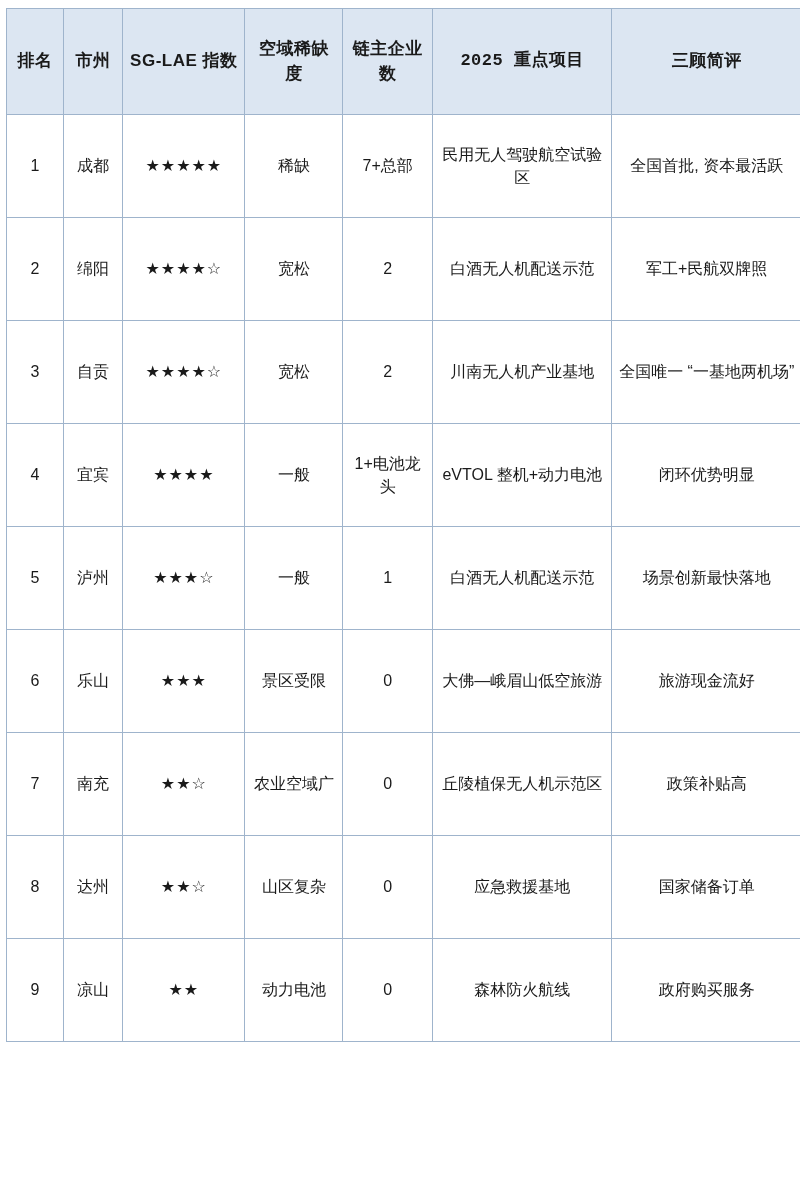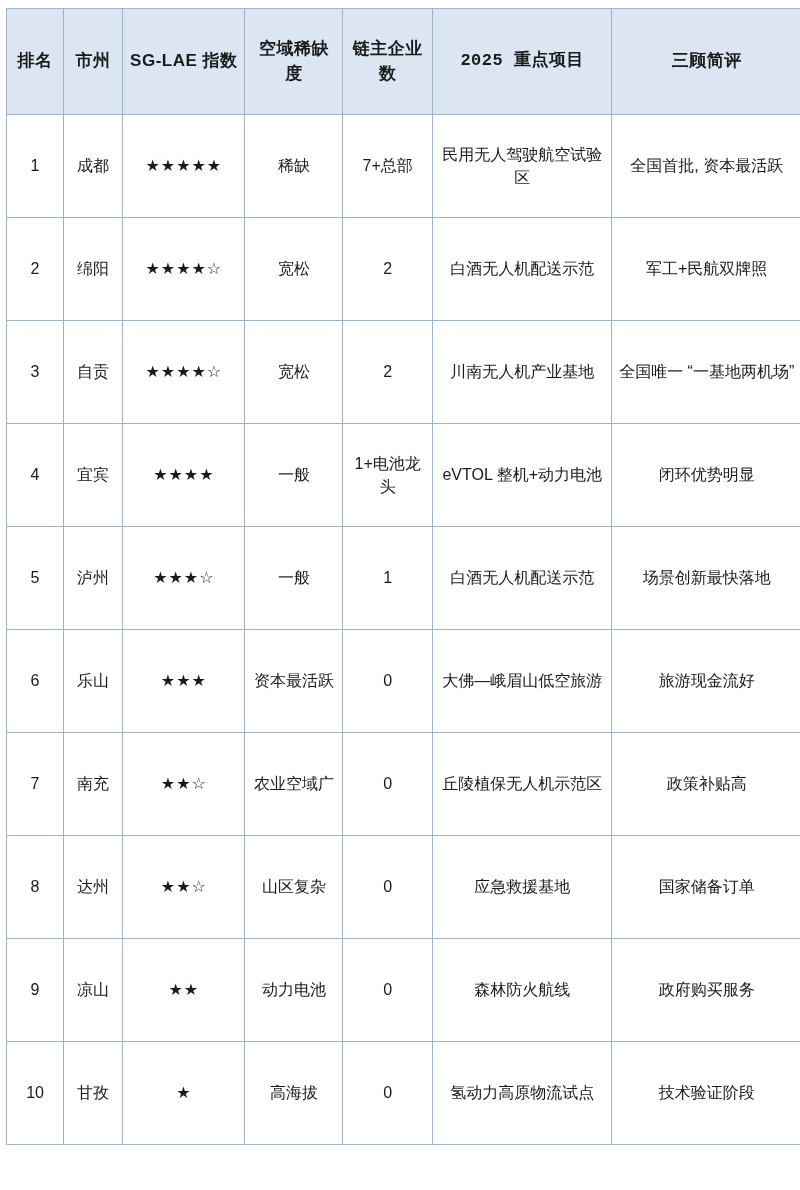--- a/index.html
+++ b/index.html
@@ -123,21 +123,21 @@
         <td class="stars">★★★☆</td>
         <td>一般</td>
         <td>1</td>
         <td>白酒无人机配送示范</td>
         <td>场景创新最快落地</td>
       </tr>
       <tr>
         <td class="rank-cell">6</td>
         <td class="city-cell">乐山</td>
         <td class="stars">★★★</td>
-        <td>资本最活跃</td>
+        <td>景区受限</td>
         <td>0</td>
         <td>大佛—峨眉山低空旅游</td>
         <td>旅游现金流好</td>
       </tr>
       <tr>
         <td class="rank-cell">7</td>
         <td class="city-cell">南充</td>
         <td class="stars">★★☆</td>
         <td>农业空域广</td>
         <td>0</td>
@@ -155,24 +155,15 @@
       </tr>
       <tr>
         <td class="rank-cell">9</td>
         <td class="city-cell">凉山</td>
         <td class="stars">★★</td>
         <td>动力电池</td>
         <td>0</td>
         <td>森林防火航线</td>
         <td>政府购买服务</td>
       </tr>
-      <tr>
-        <td class="rank-cell">10</td>
-        <td class="city-cell">甘孜</td>
-        <td class="stars">★</td>
-        <td>高海拔</td>
-        <td>0</td>
-        <td>氢动力高原物流试点</td>
-        <td>技术验证阶段</td>
-      </tr>
     </tbody>
   </table>
 </div>
 
 </body></html>

